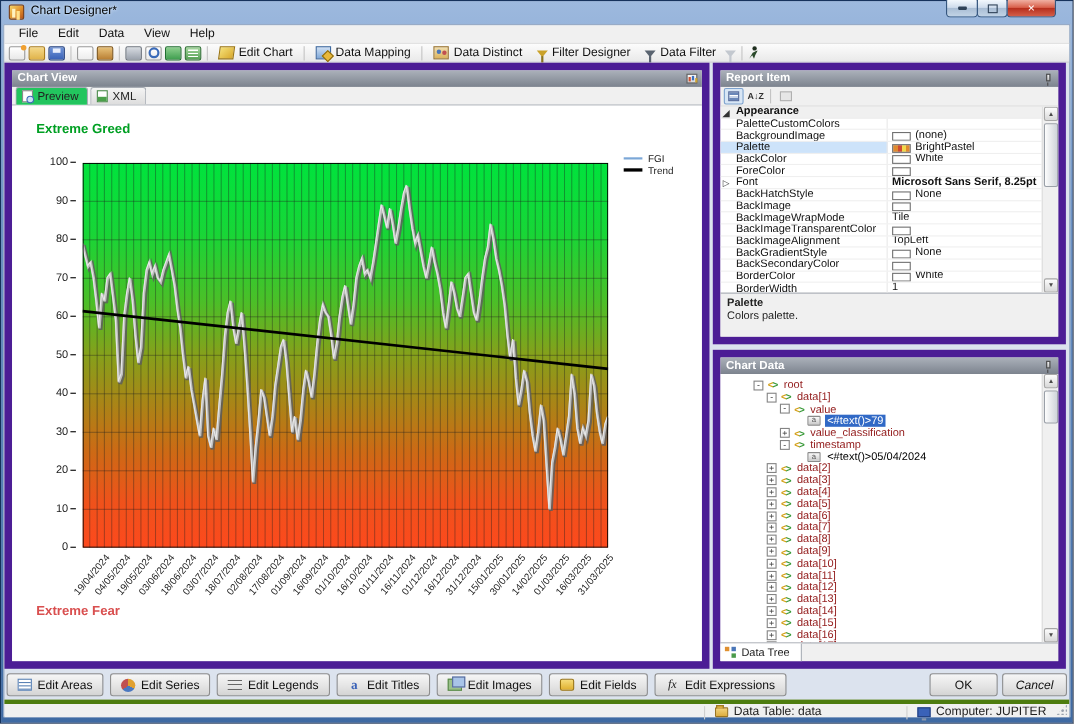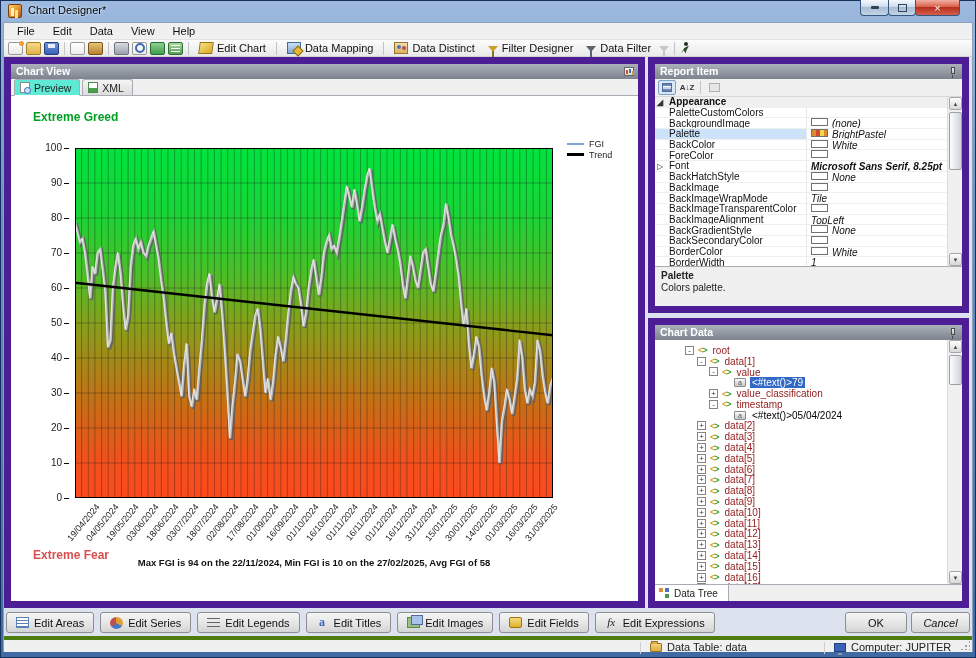--- a/index.html
+++ b/index.html
@@ -58,21 +58,21 @@
   .phdr{height:15px;flex:0 0 15px;background:linear-gradient(#abb1ba,#7c838e);color:#fff;font-size:10.5px;font-weight:bold;line-height:15px;padding-left:5px;position:relative;}
   .phdr-icon{position:absolute;right:4px;top:3px;width:10px;height:9px;}
   .pin{width:4px;height:7px;background:linear-gradient(#f2f2f2,#bdbdbd);border:1px solid #4a4a4a;margin-left:3px;}
   .pin:after{content:"";position:absolute;left:4px;top:8px;width:1px;height:3px;background:#4a4a4a;}
   .chart-mini{background:linear-gradient(#f8f8f8,#d8d8d8);border:1px solid #666;}
   .chart-mini:after{content:"";position:absolute;left:1px;bottom:1px;width:2px;height:4px;background:#d05030;box-shadow:3px -1px 0 #3a70c0,6px 1px 0 #caa030;}
   
   #chartview{left:4px;top:57px;width:641px;height:551px;background:#f0f0f0;}
   .tabstrip{height:17px;flex:0 0 17px;background:#f0f0f0;display:flex;align-items:flex-end;padding-left:3px;border-bottom:1px solid #a8adb5;}
   .tab{display:flex;align-items:center;gap:4px;font-size:10.5px;padding:2px 8px 2px 5px;border:1px solid #a8adb5;border-bottom:none;border-radius:3px 3px 0 0;background:linear-gradient(#f4f4f4,#dddddd);margin-right:2px;height:16px;color:#222;}
-  .tab.active{background:#5eead4;height:17px;margin-bottom:-1px;border-bottom:1px solid #fff;align-items:center;}
+  .tab.active{background:#22c55e;height:17px;margin-bottom:-1px;border-bottom:1px solid #fff;align-items:center;}
   .ic-preview{width:10px;height:11px;background:#fff;border:1px solid #8a8a8a;position:relative;}
   .ic-preview:after{content:"";position:absolute;right:-2px;bottom:-2px;width:5px;height:5px;border:1.5px solid #3a6ab8;border-radius:50%;background:#cfe0f4;}
   .ic-xml{width:10px;height:11px;background:#fff;border:1px solid #4a8a4a;position:relative;}
   .ic-xml:after{content:"";position:absolute;left:0;right:0;bottom:0;height:4px;background:#4aa04a;}
   #chart-canvas{flex:1;background:#fff;position:relative;overflow:hidden;}
   .greed{position:absolute;left:22px;top:14px;font-size:12px;font-weight:bold;color:#00a023;}
   .fear{position:absolute;left:22px;top:452px;font-size:12px;font-weight:bold;color:#d94f4f;}
   .annotation{position:absolute;left:64px;top:461px;width:478px;text-align:center;font-size:9.5px;font-weight:bold;color:#111;}
   #plot{position:absolute;left:64px;top:52px;width:478px;height:350px;}
   .ylab{position:absolute;left:22px;width:36px;text-align:right;font-size:10px;color:#222;}
@@ -87,21 +87,21 @@
   .pg-toolbar{height:18px;flex:0 0 18px;background:#f0f0f0;display:flex;align-items:center;gap:2px;padding-left:3px;border-bottom:1px solid #d8d8d8;}
   .pgt-btn{width:18px;height:15px;display:flex;align-items:center;justify-content:center;border:1px solid transparent;border-radius:2px;}
   .pgt-btn.sel{background:#d8e6f5;border-color:#7da2ce;}
   .ic-cat{width:10px;height:9px;background:repeating-linear-gradient(#6a87b8 0 2px,#fff 2px 3px,#c8d4e8 3px 5px);border:1px solid #55699a;}
   .ic-az{font-size:8px;line-height:7px;color:#333;font-weight:bold;}
   .ic-pp{width:11px;height:9px;background:#e6e6e6;border:1px solid #b0b0b0;}
   .pg-body{flex:1;display:flex;overflow:hidden;background:#fff;}
   .pg-rows{flex:1;overflow:hidden;}
   .prow{height:10.7px;display:flex;align-items:center;font-size:10px;border-bottom:1px solid #efefef;position:relative;color:#111;}
   .prow .nm{width:152px;padding-left:14px;overflow:hidden;white-space:nowrap;border-right:1px solid #e8e8e8;height:100%;display:flex;align-items:center;}
-  .prow .vl{flex:1;padding-left:4px;display:flex;align-items:flex-start;gap:4px;overflow:hidden;white-space:nowrap;height:100%;font-style:italic;}
+  .prow .vl{flex:1;padding-left:4px;display:flex;align-items:flex-end;gap:4px;overflow:hidden;white-space:nowrap;height:100%;}
   .prow.cat{background:#f0f0f0;font-weight:bold;}
   .prow.cat .nm{border-right:none;}
   .prow .arrow{position:absolute;left:2px;top:1px;font-size:8px;color:#333;}
   .prow.sel .nm{background:#cde3fa;}
   .swatch{width:17px;height:8px;border:1px solid #707070;background:#fff;flex:0 0 17px;}
   .swatch.palette{background:repeating-linear-gradient(90deg,#e08a2e 0 4px,#cf4a30 4px 8px,#f2d84a 8px 12px,#e08a2e 12px 17px);}
   .vbold{font-weight:bold;}
   .pg-scroll{width:15px;flex:0 0 15px;background:#f0f0f0;border-left:1px solid #dcdcdc;position:relative;}
   .sb-btn{position:absolute;left:1px;width:13px;height:13px;background:linear-gradient(#fdfdfd,#d8d8d8);border:1px solid #a6a6a6;border-radius:2px;font-size:6px;color:#4a4a4a;text-align:center;line-height:12px;}
   .sb-up{top:0;} .sb-dn{bottom:0;}
@@ -441,21 +441,20 @@
           <div class="leg-row">
             <div class="leg-line" style="background: rgb(123, 167, 215);"></div>
             <span>FGI</span>
           </div>
           <div class="leg-row">
             <div class="leg-line" style="background: rgb(0, 0, 0); height: 3px;"></div>
             <span>Trend</span>
           </div>
         </div>
       <div class="fear">Extreme Fear</div>
-      <div class="annotation">Max FGI is 94 on the 22/11/2024, Min FGI is 10 on the 27/02/2025, Avg FGI of 58</div>
     </div>
   </div>
 
   <div id="report" class="panel">
     <div class="phdr"><span>Report Item</span>
       <div class="phdr-icon">
           <div class="pin"></div>
         </div>
     </div>
     <div class="pg-toolbar">

